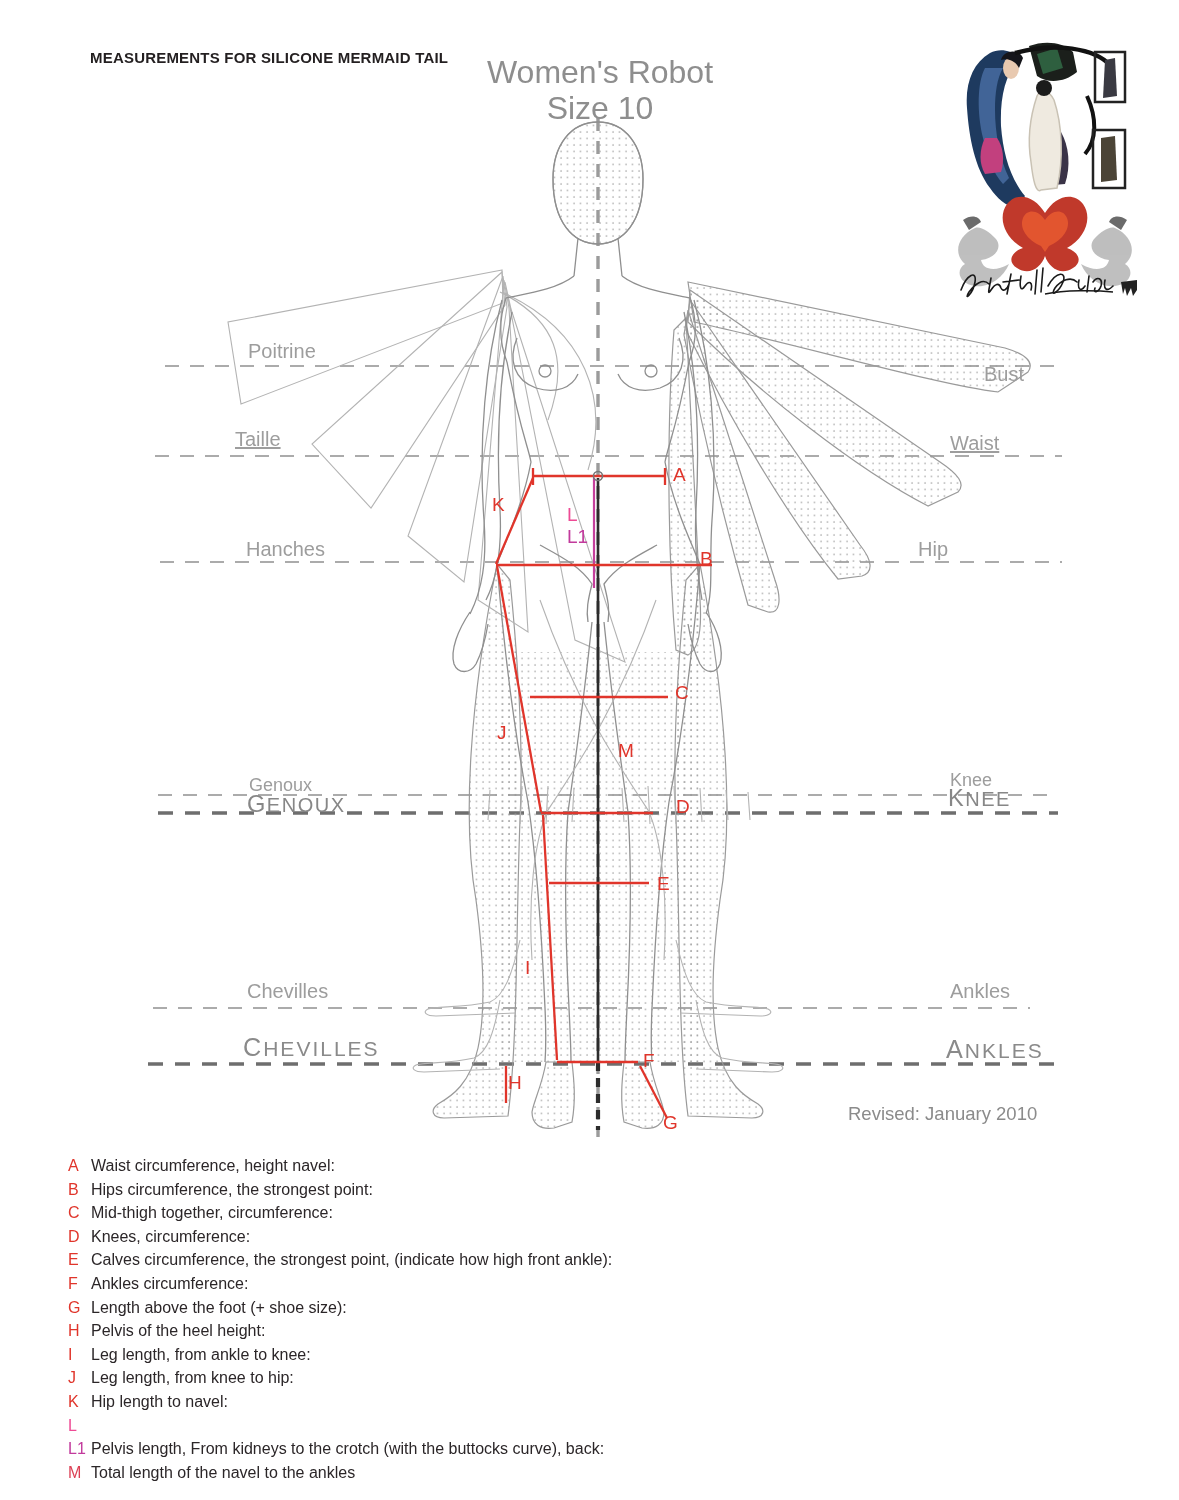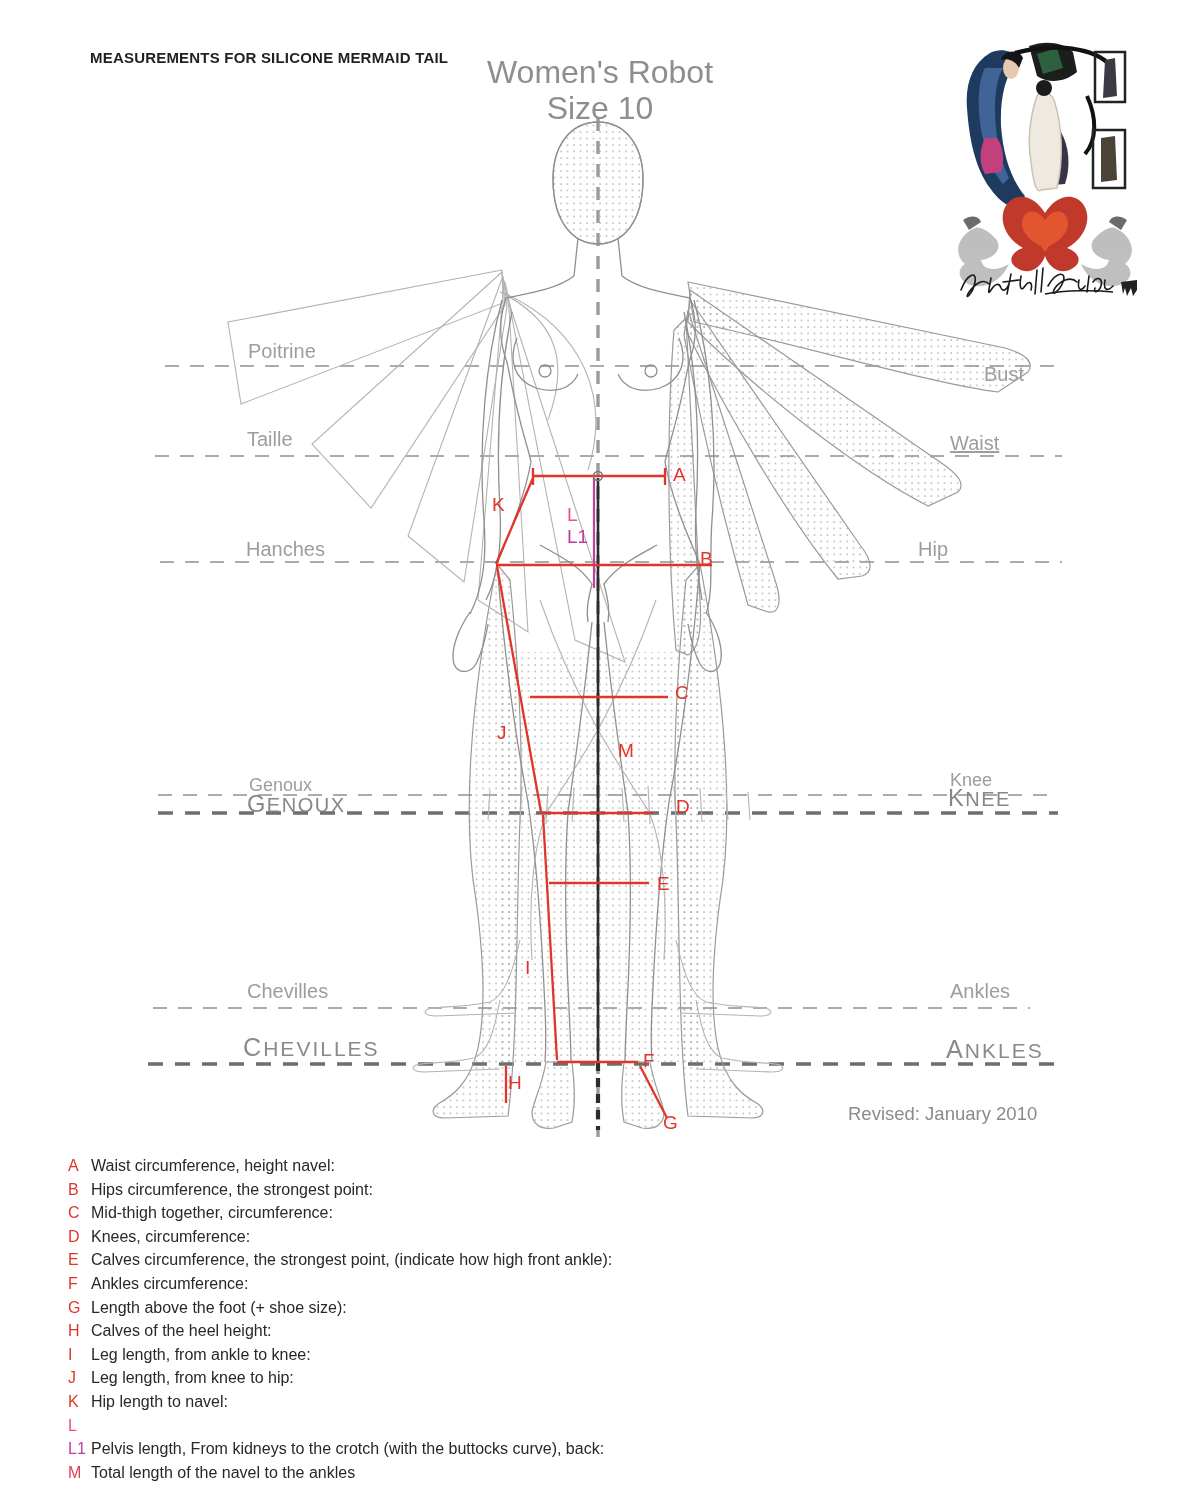--- a/index.html
+++ b/index.html
@@ -182,21 +182,21 @@
   <div class="fig-title">
     <div>Women's Robot</div>
     <div>Size 10</div>
   </div>
 
   <div class="revised">Revised: January 2010</div>
 
   <div id="overlay">
       <span class="glabel " style="left: 248px; top: 340px;">Poitrine</span>
       <span class="glabel " style="left: 972px; top: 363px; margin-left: 12px;">Bust</span>
-      <span class="glabel " style="left: 247px; top: 428px;">Taille</span>
+      <span class="glabel " style="left: 235px; top: 428px; text-decoration: underline;">Taille</span>
       <span class="glabel " style="left: 950px; top: 432px; text-decoration: underline;">Waist</span>
       <span class="glabel " style="left: 246px; top: 538px;">Hanches</span>
       <span class="glabel " style="left: 918px; top: 538px;">Hip</span>
       <span class="glabel small" style="left: 249px; top: 775px;">Genoux</span>
       <span class="glabel small" style="left: 950px; top: 770px;">Knee</span>
       <span class="glabel caps" style="left: 247px; top: 791px;">GENOUX</span>
       <span class="glabel caps" style="left: 948px; top: 785px;">KNEE</span>
       <span class="glabel " style="left: 247px; top: 980px;">Chevilles</span>
       <span class="glabel " style="left: 950px; top: 980px;">Ankles</span>
       <span class="glabel capsbig" style="left: 243px; top: 1033px;">CHEVILLES</span>
@@ -241,21 +241,21 @@
       <div class="legend-row">
         <span class="lt" style="color: rgb(224, 53, 43);">F</span>
         <span>Ankles circumference:</span>
       </div>
       <div class="legend-row">
         <span class="lt" style="color: rgb(224, 53, 43);">G</span>
         <span>Length above the foot (+ shoe size):</span>
       </div>
       <div class="legend-row">
         <span class="lt" style="color: rgb(224, 53, 43);">H</span>
-        <span>Calves of the heel height:</span>
+        <span>Pelvis of the heel height:</span>
       </div>
       <div class="legend-row">
         <span class="lt" style="color: rgb(224, 53, 43);">I</span>
         <span>Leg length, from ankle to knee:</span>
       </div>
       <div class="legend-row">
         <span class="lt" style="color: rgb(224, 53, 43);">J</span>
         <span>Leg length, from knee to hip:</span>
       </div>
       <div class="legend-row">

